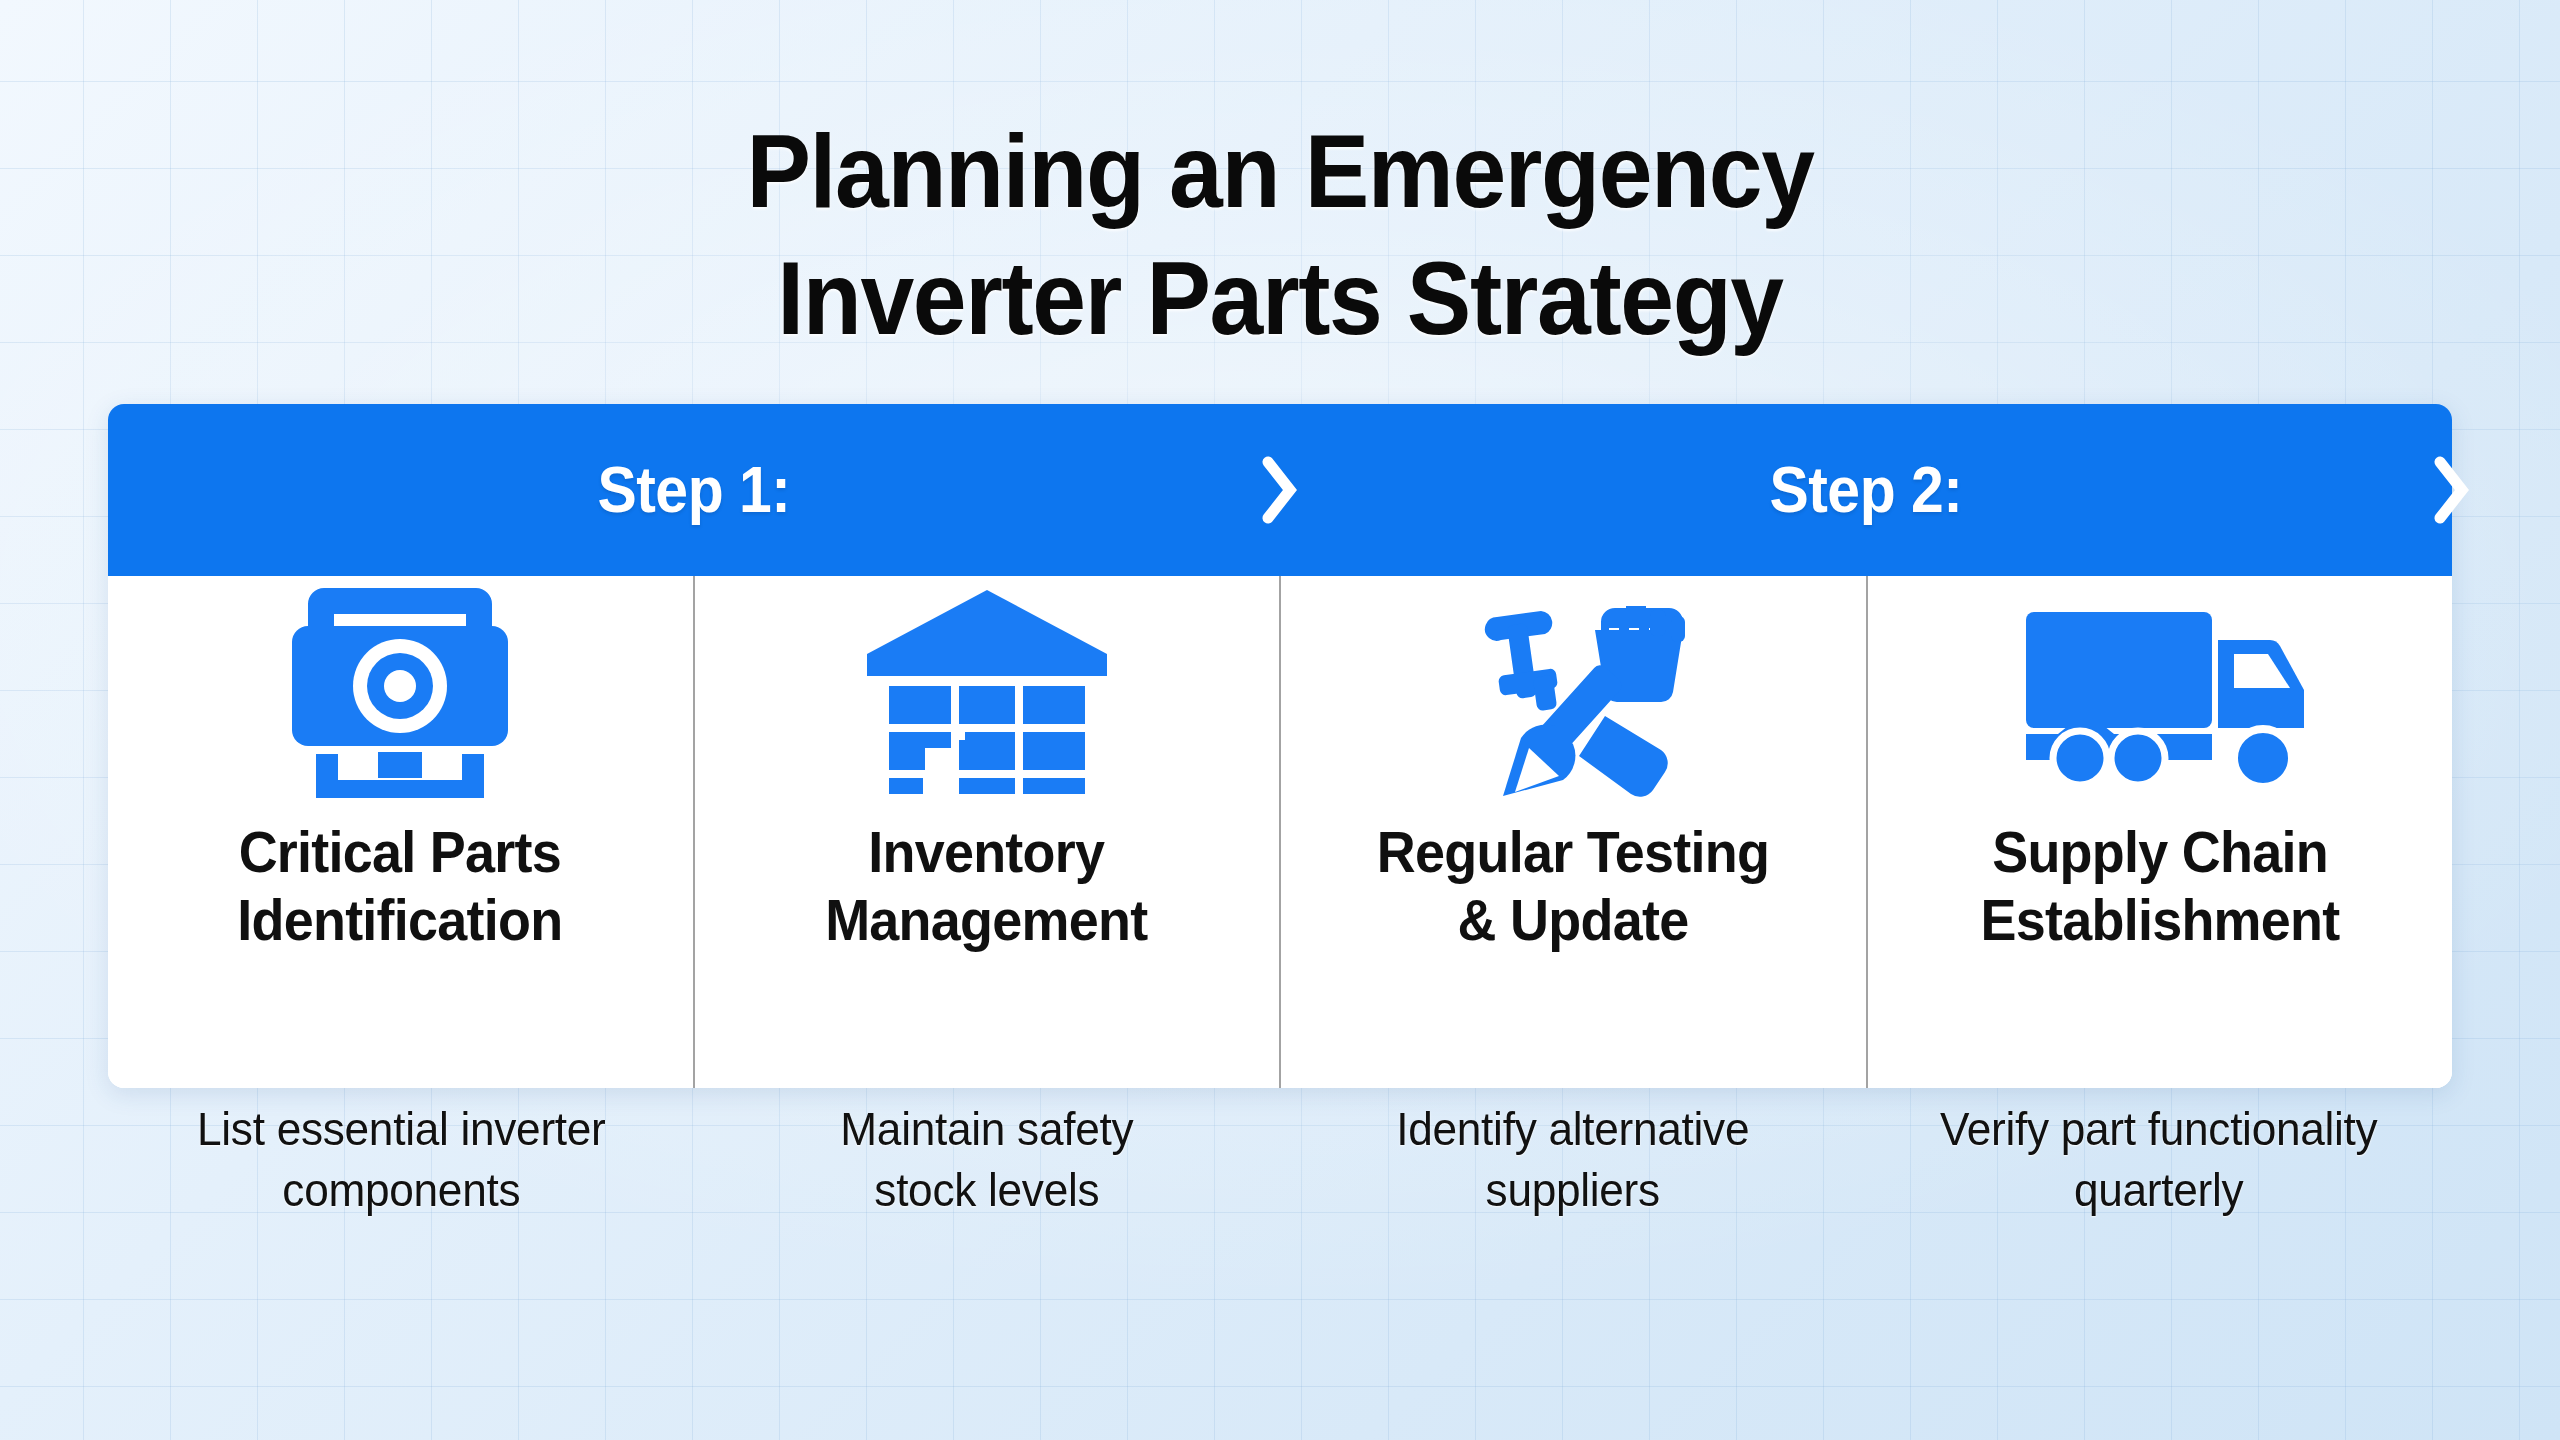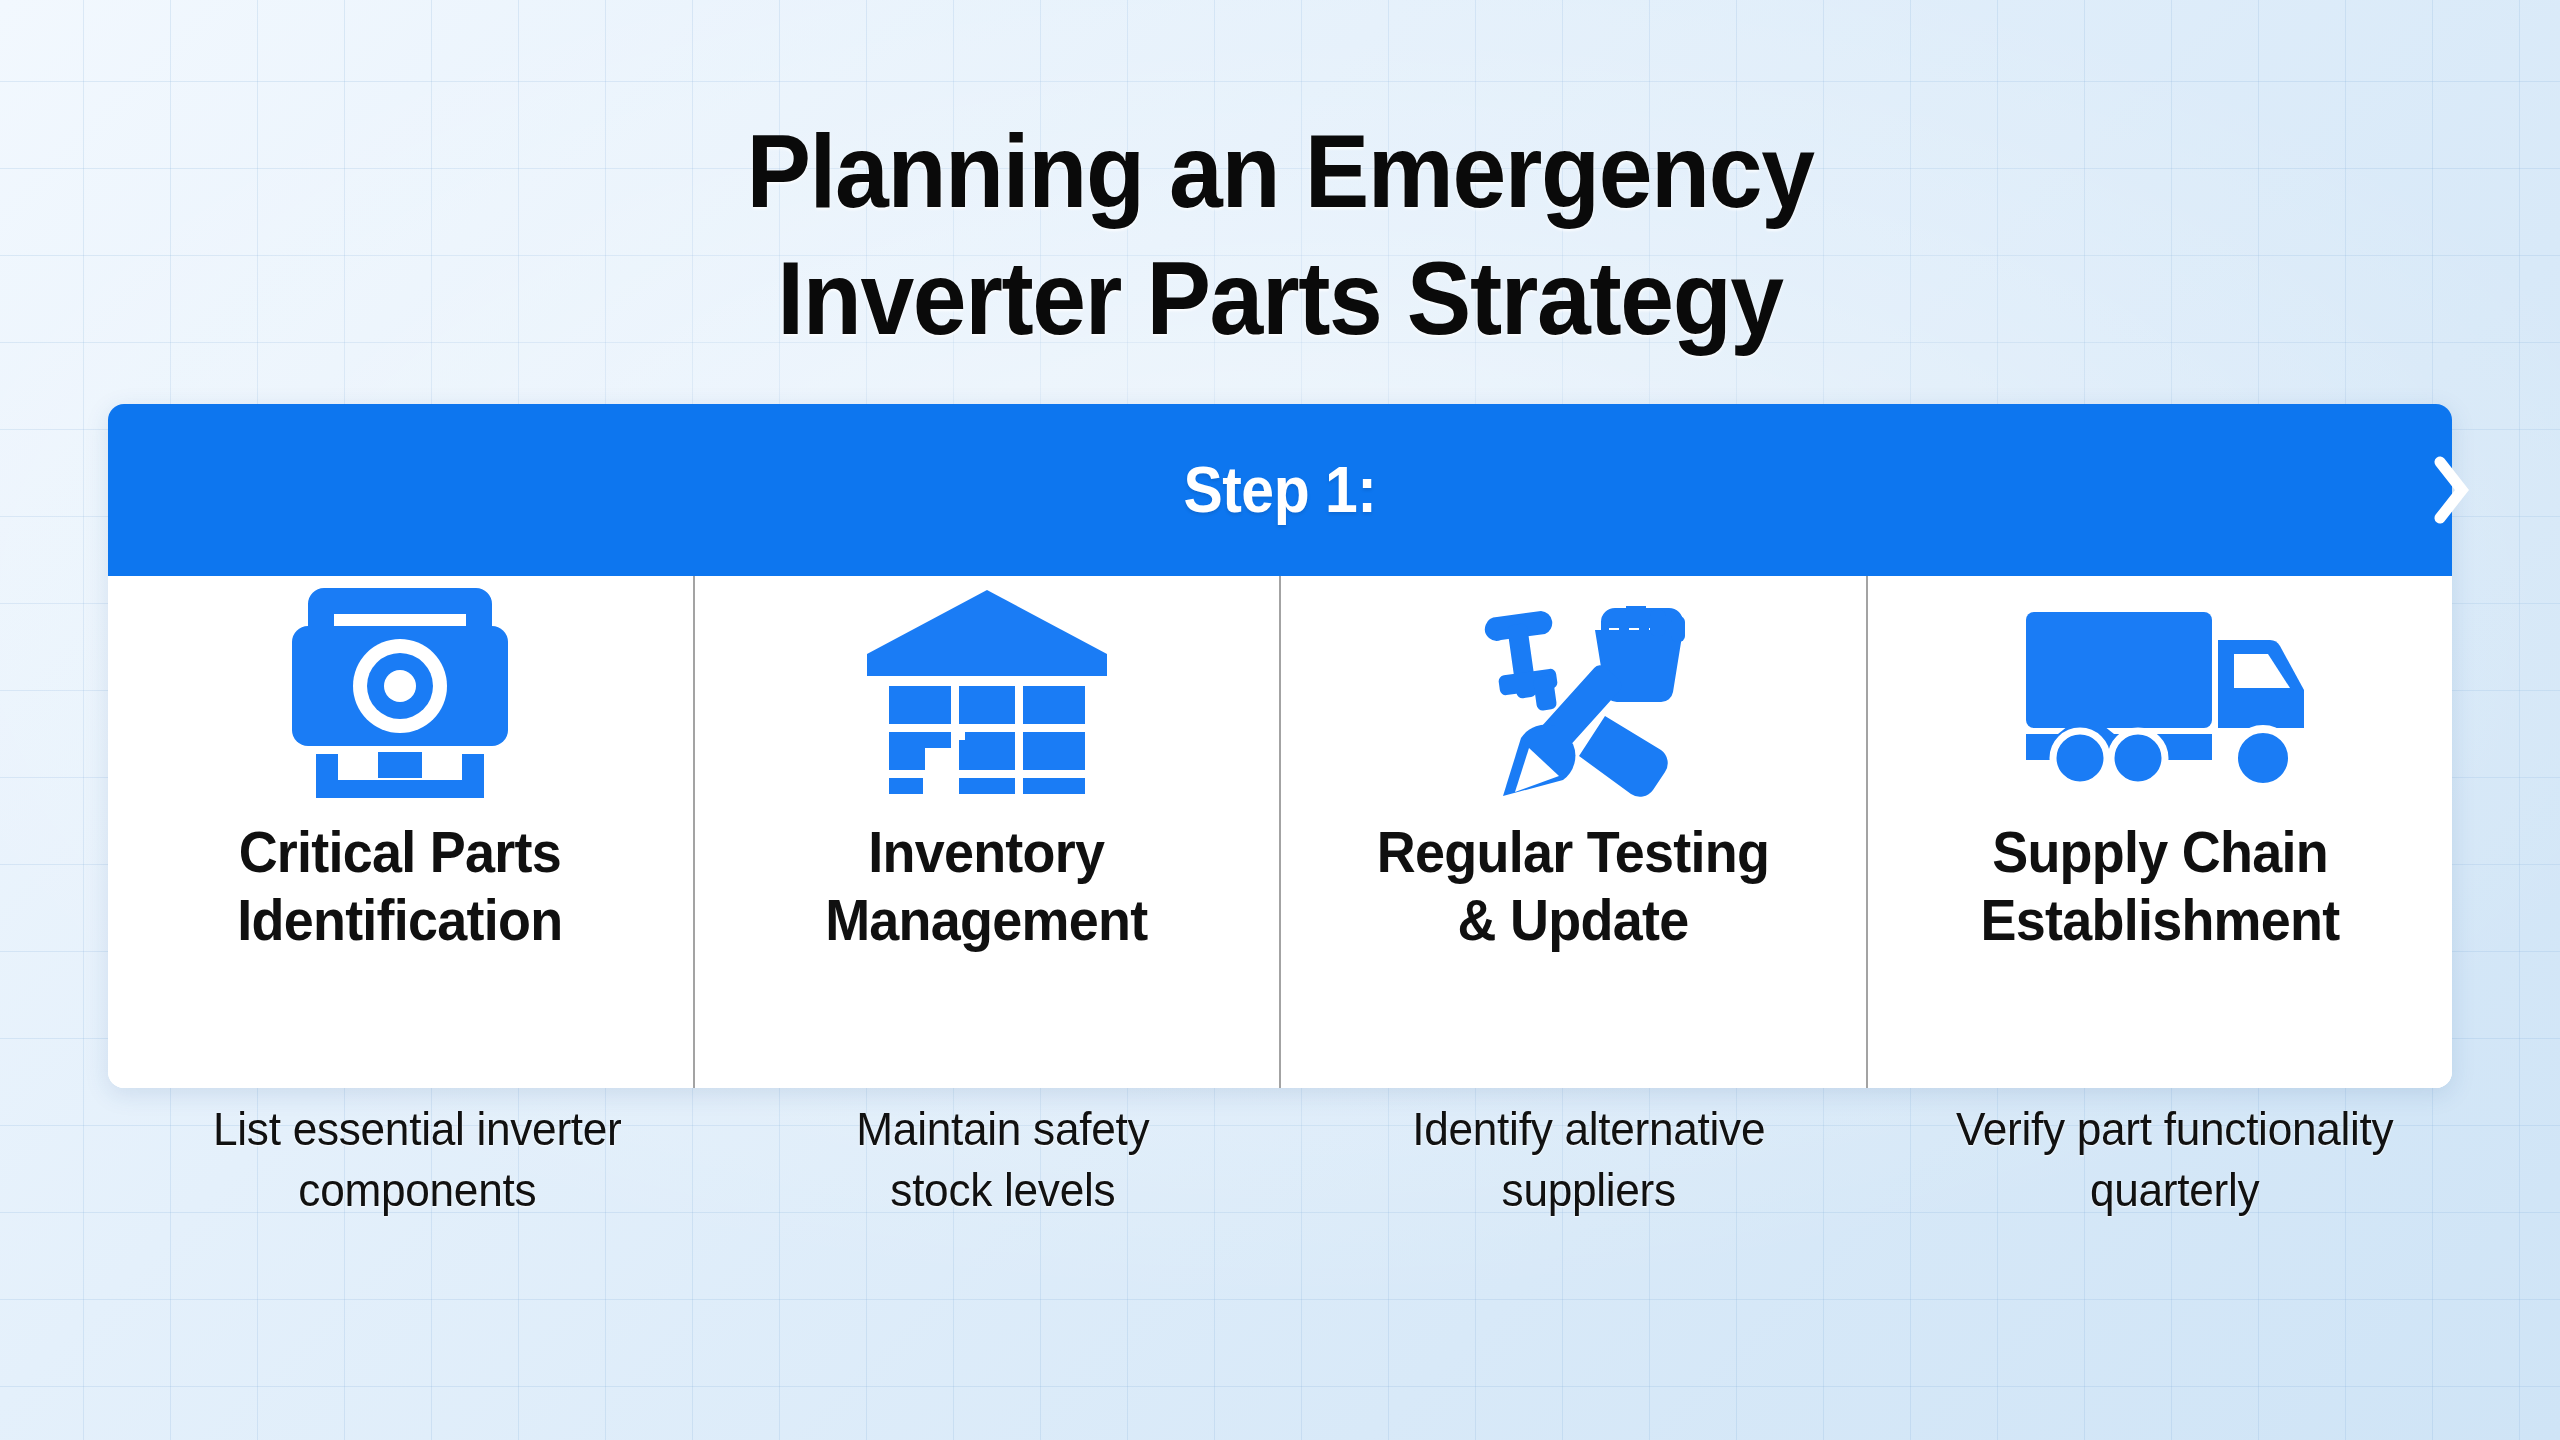--- a/index.html
+++ b/index.html
@@ -140,21 +140,21 @@
     line-height: 1.17;
     letter-spacing: -0.8px;
     color: #101010;
     transform: scaleX(0.93);
     white-space: pre-line;
   }
 
   
   #captions-row {
     position: absolute;
-    left: 124px;
+    left: 108px;
     top: 1098px;
     width: 2344px;
     display: flex;
   }
   .caption-cell {
     flex: 1 1 0;
     text-align: center;
     padding: 0 26px;
     box-sizing: border-box;
   }
@@ -188,20 +188,28 @@
 
       <div class="step-head-cell">
         <span class="step-label">Step 1:</span>
         <span class="chevron-sep">
           <svg width="46" height="72" viewBox="0 0 46 72" aria-hidden="true">
             <path d="M12 8 L34 36 L12 64" fill="none" stroke="#ffffff" stroke-width="11" stroke-linecap="round" stroke-linejoin="miter"></path>
           </svg>
         </span>
       </div>
 
+      <div class="step-head-cell">
+        <span class="step-label">Step 2:</span>
+        <span class="chevron-sep">
+          <svg width="46" height="72" viewBox="0 0 46 72" aria-hidden="true">
+            <path d="M12 8 L34 36 L12 64" fill="none" stroke="#ffffff" stroke-width="11" stroke-linecap="round" stroke-linejoin="miter"></path>
+          </svg>
+        </span>
+      </div>
 
 
 
     </div>
 
     <div id="cards-row">
 
       <div class="card">
         <div class="card-icon">
           <svg width="236" height="216" viewBox="0 0 236 216" aria-hidden="true">

